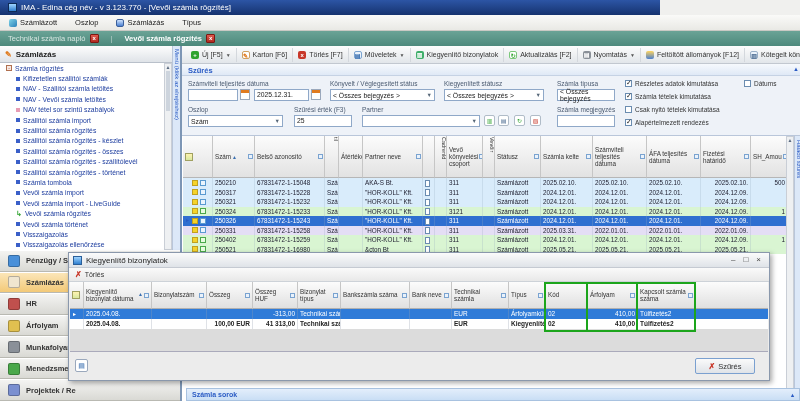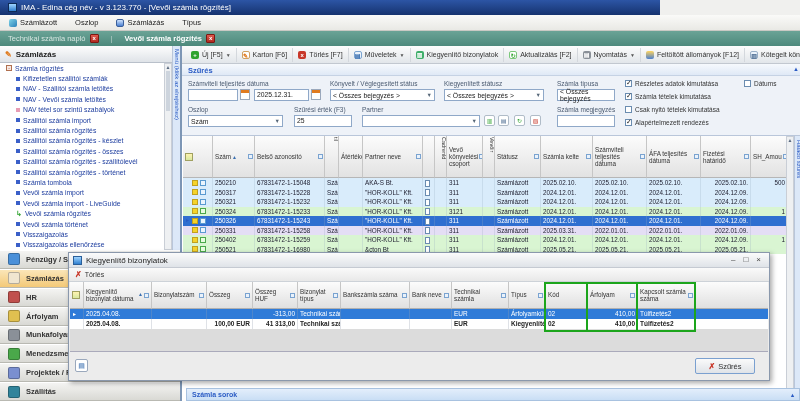--- a/index.html
+++ b/index.html
@@ -290,24 +290,20 @@
           <span>Munkafolyamat</span>
         </div>
         <div class="navp">
           <span class="nicon" style="background: rgb(74, 168, 74);"></span>
           <span>Menedzsment</span>
         </div>
         <div class="navp">
           <span class="nicon" style="background: rgb(122, 143, 208);"></span>
           <span>Projektek / Re</span>
         </div>
-        <div class="navp">
-          <span class="nicon" style="background: rgb(49, 132, 155);"></span>
-          <span>Szállítás</span>
-        </div>
       </div>
   </div>
 
   <div class="main">
     <div class="toolbar" id="toolbar">
         <div class="tbtn">
           <span class="ticon ti-add">+</span>
           <span>Új [F5]</span>
           <span class="caret">▼</span>
         </div>

